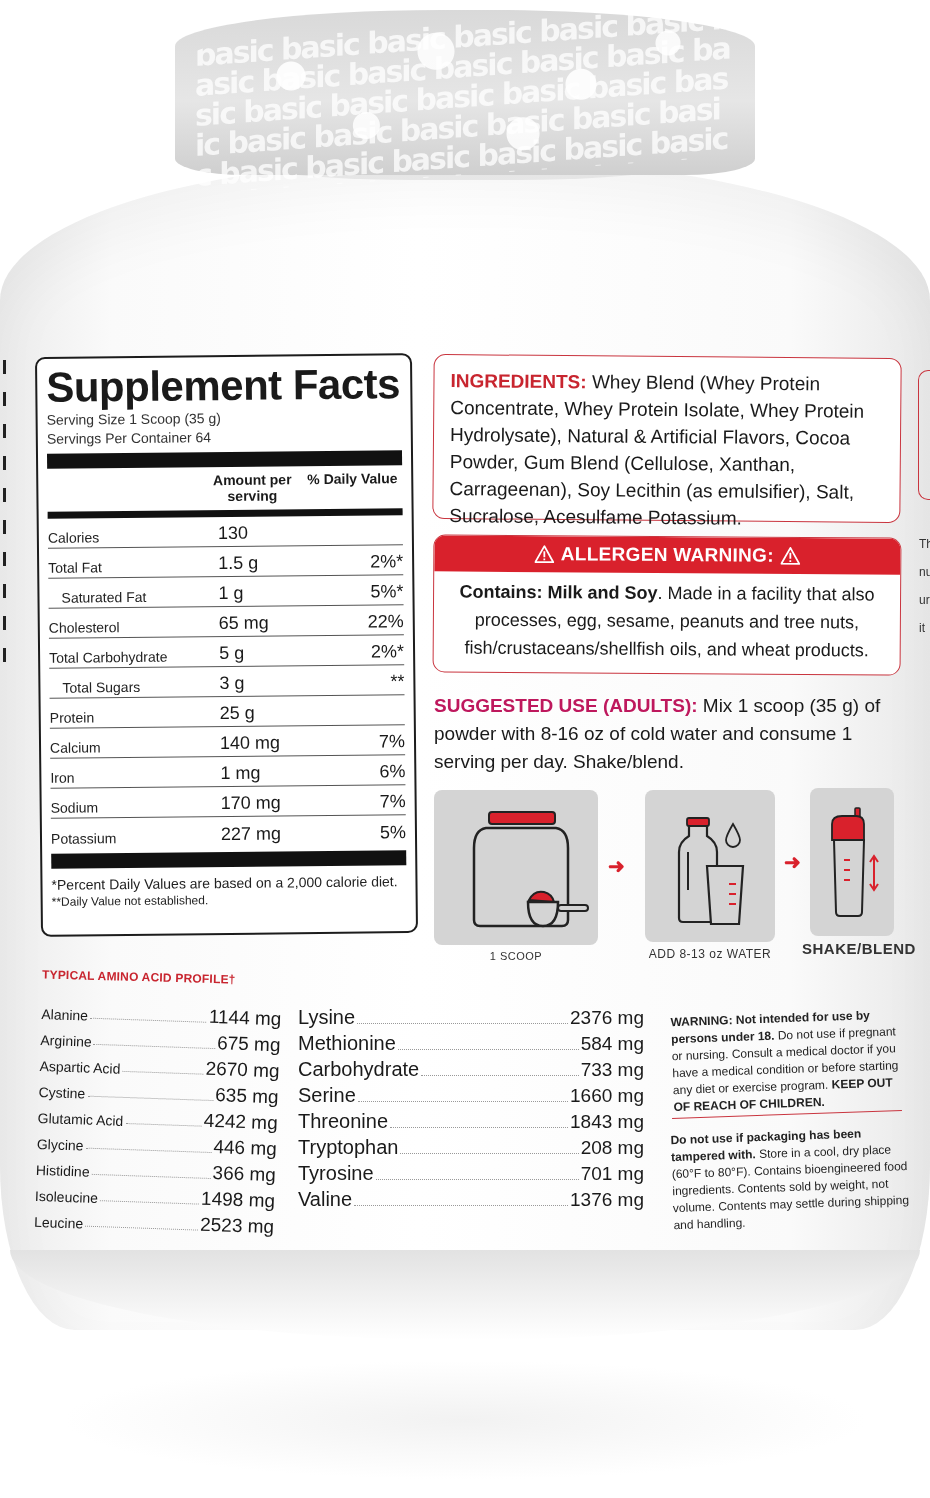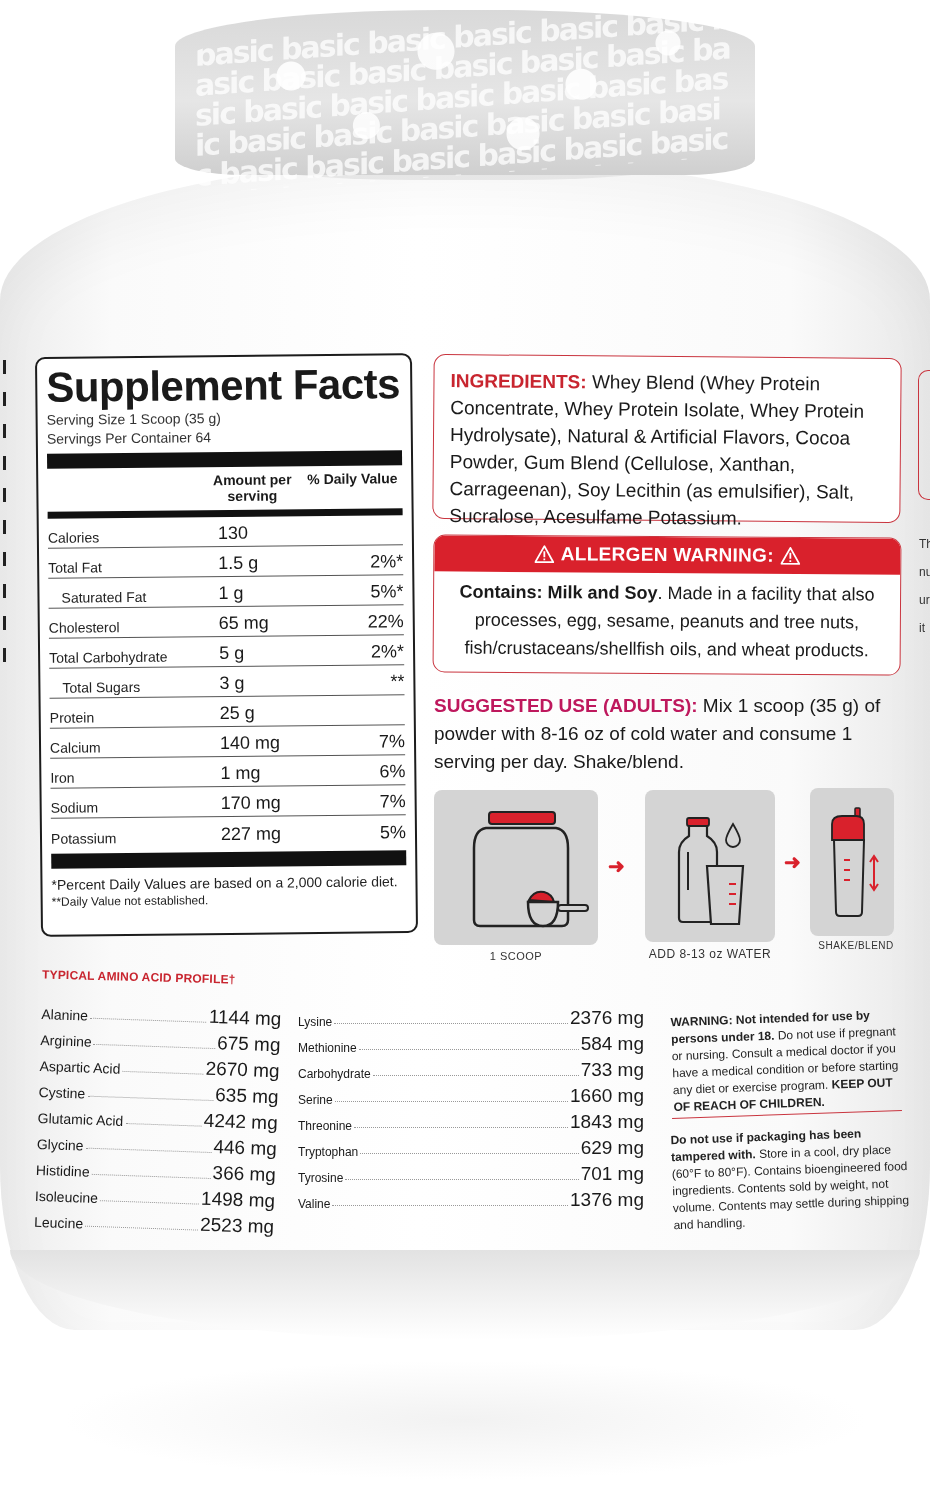--- a/index.html
+++ b/index.html
@@ -110,21 +110,21 @@
 
   
   .amino-title { position: absolute; left: 42px; top: 970px; color: #c8252f; font-size: 12px; font-weight: bold; letter-spacing: .2px; transform: rotate(1.5deg); }
   .amino-col { position: absolute; }
   .amino-row { display: flex; align-items: flex-end; height: 26px; }
   .amino-row .a-name { font-size: 14px; white-space: nowrap; }
   .amino-row .a-dots { flex: 1; border-bottom: 1px dotted #999; margin: 0 2px 5px 2px; }
   .amino-row .a-val { font-size: 19px; white-space: nowrap; }
   .amino-col.left { left: 42px; top: 996px; width: 240px; transform: rotate(2deg); transform-origin: left top; }
   .amino-col.right { left: 298px; top: 1003px; width: 346px; }
-  .amino-col.right .a-name { font-size: 12px; }
+  .amino-col.right .a-name { font-size: 20px; }
 
   
   .warning { position: absolute; left: 672px; top: 1010px; width: 238px; font-size: 12px; line-height: 17px; color: #222; transform: rotate(-2deg); }
   .warning b { font-weight: bold; }
   .warn-divider { position: absolute; left: 672px; top: 1114px; width: 230px; height: 1px; background: #c9353f; transform: rotate(-2deg); }
   .storage { position: absolute; left: 672px; top: 1128px; width: 238px; font-size: 12px; line-height: 17px; color: #222; transform: rotate(-2deg); }
   .storage b { font-weight: bold; }
 
   
   .side-left { position: absolute; left: 0; top: 360px; width: 8px; height: 720px; }
@@ -305,21 +305,21 @@
       <path d="M22 36 Q22 28 32 28 H46 Q54 28 54 36 V52 H22 Z" fill="#d9212c" stroke="#222" stroke-width="1.8"></path>
       <path d="M24 52 H54 L52 124 Q52 128 48 128 H30 Q26 128 26 124 Z" fill="none" stroke="#222" stroke-width="2"></path>
       <line x1="34" y1="72" x2="40" y2="72" stroke="#d9212c" stroke-width="2"></line>
       <line x1="34" y1="82" x2="40" y2="82" stroke="#d9212c" stroke-width="2"></line>
       <line x1="34" y1="92" x2="40" y2="92" stroke="#d9212c" stroke-width="2"></line>
       <line x1="64" y1="70" x2="64" y2="100" stroke="#d9212c" stroke-width="2"></line>
       <path d="M60 74 L64 68 L68 74" fill="none" stroke="#d9212c" stroke-width="2"></path>
       <path d="M60 96 L64 102 L68 96" fill="none" stroke="#d9212c" stroke-width="2"></path>
     </svg>
   </div>
-  <div class="step-label" style="left:380px;top:150px;width:84px;font-size:10px;">SHAKE/BLEND</div>
+  <div class="step-label" style="left:368px;top:150px;width:84px;font-size:15px;font-weight:bold;">SHAKE/BLEND</div>
 </div>
 
 <div class="amino-title">TYPICAL AMINO ACID PROFILE†</div>
 <div class="amino-col left" id="amino-left">
     <div class="amino-row">
       <span class="a-name">Alanine</span>
       <span class="a-dots"></span>
       <span class="a-val">1144 mg</span>
     </div>
     <div class="amino-row">
@@ -385,21 +385,21 @@
       <span class="a-val">1660 mg</span>
     </div>
     <div class="amino-row">
       <span class="a-name">Threonine</span>
       <span class="a-dots"></span>
       <span class="a-val">1843 mg</span>
     </div>
     <div class="amino-row">
       <span class="a-name">Tryptophan</span>
       <span class="a-dots"></span>
-      <span class="a-val">629 mg</span>
+      <span class="a-val">208 mg</span>
     </div>
     <div class="amino-row">
       <span class="a-name">Tyrosine</span>
       <span class="a-dots"></span>
       <span class="a-val">701 mg</span>
     </div>
     <div class="amino-row">
       <span class="a-name">Valine</span>
       <span class="a-dots"></span>
       <span class="a-val">1376 mg</span>

